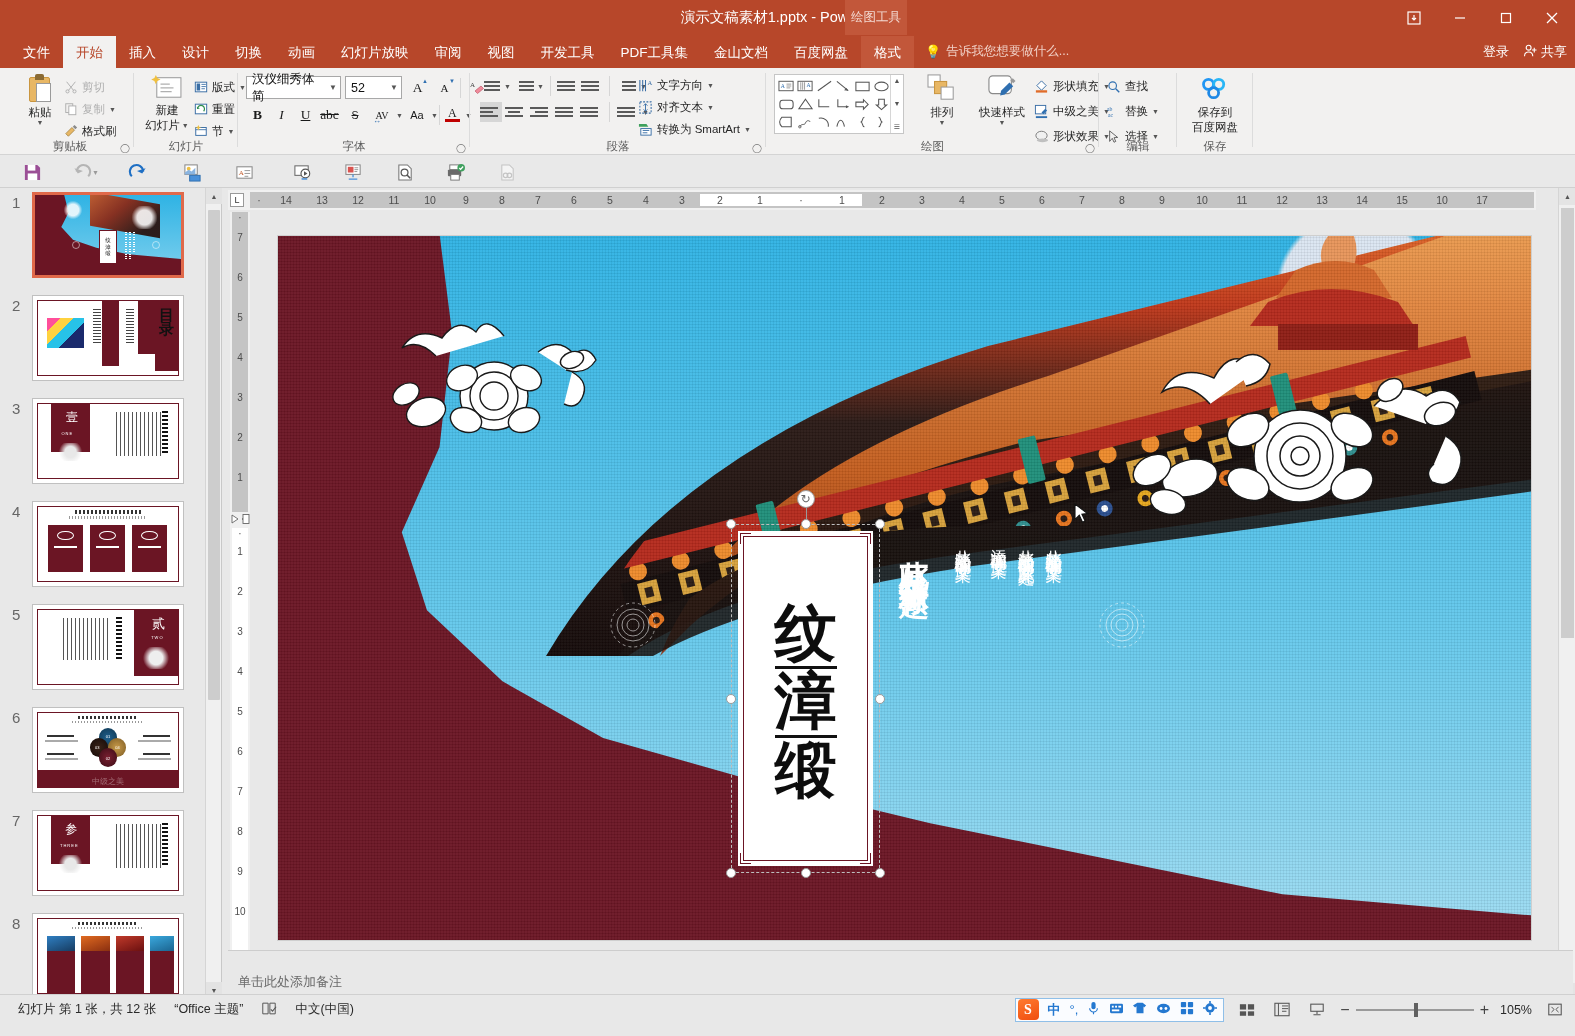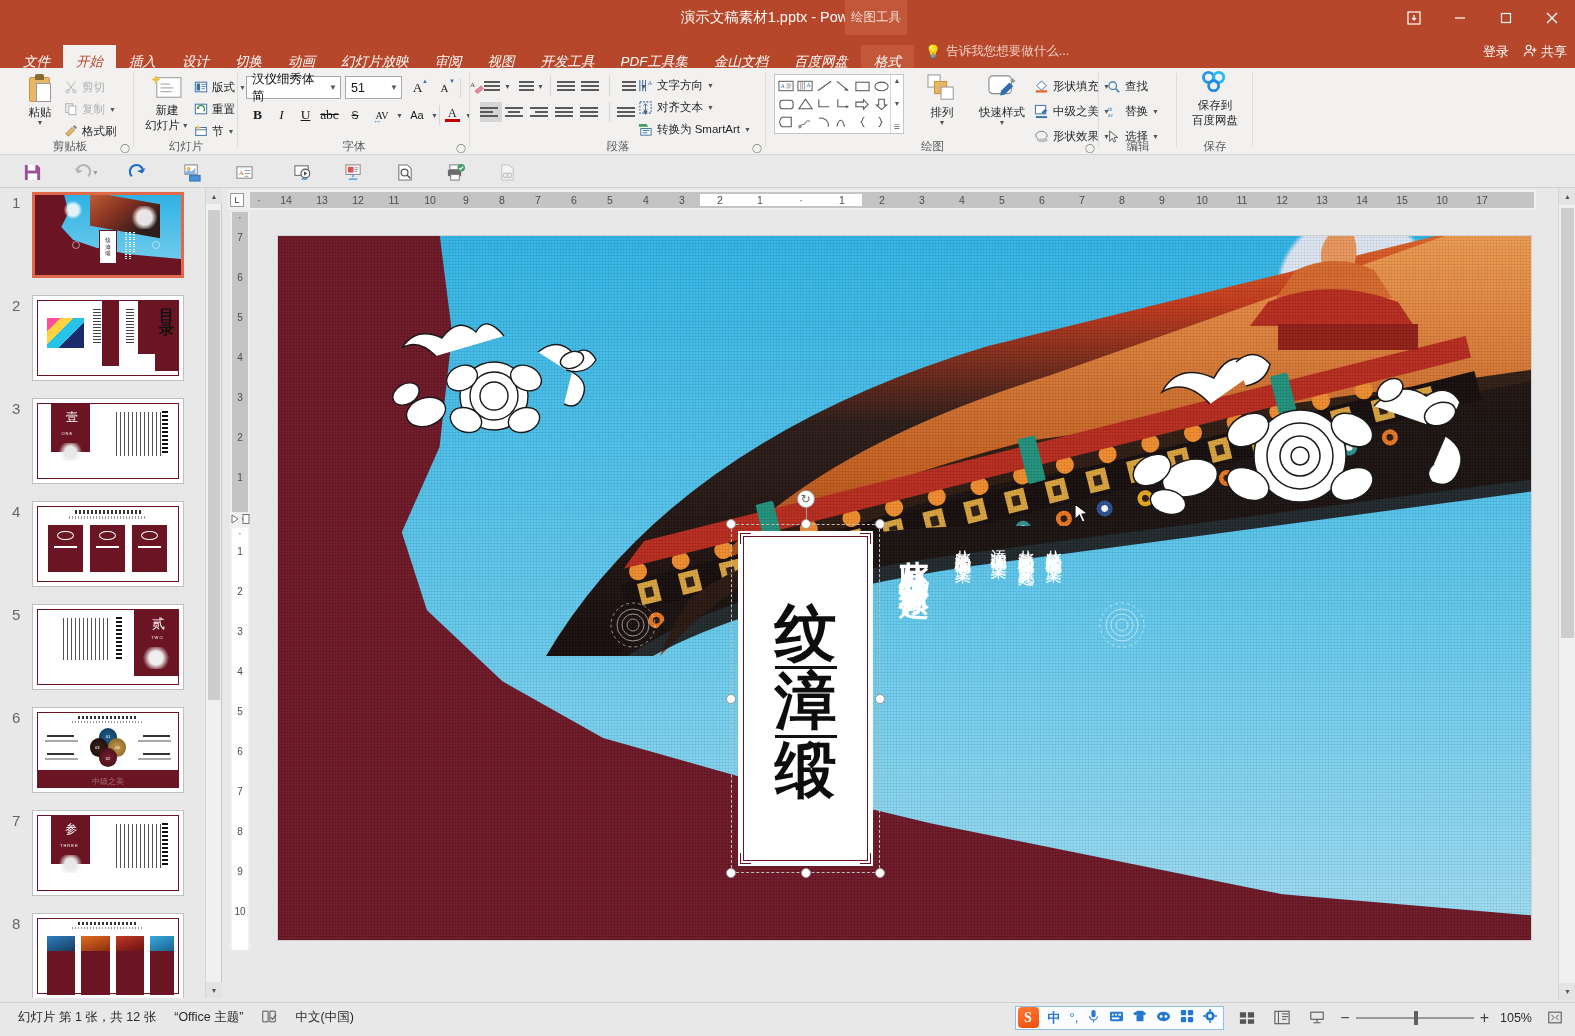--- a/index.html
+++ b/index.html
@@ -32,21 +32,21 @@
     width:46px; height:35px; display:flex; align-items:center; justify-content:center;
     color:#fff; font-size:15px;
   }
   .win-btn svg { display:block; }
 
   
   .tabstrip {
     position:absolute; left:0; top:35px; width:1575px; height:33px;
     background:#b7472a;
   }
-  .tabs { position:absolute; left:10px; top:10px; display:flex; height:33px;font-style:italic; }
+  .tabs { position:absolute; left:10px; top:1px; display:flex; height:33px; }
   .tab {
     padding:0 13px; height:33px; line-height:33px; font-size:13.5px;
     color:#ffffff; white-space:nowrap; cursor:default;
   }
   .tab.active { background:#f2f1f0; color:#b7472a; }
   .tab.ctx { background:#c2573a; color:#ffffff; }
   .tellme {
     position:absolute; left:925px; top:0; height:33px; line-height:33px;
     color:#f0cfc5; font-size:12.5px; display:flex; align-items:center; gap:5px;
   }
@@ -247,21 +247,21 @@
   }
   .notes .ph { position:absolute; left:10px; top:22px; font-size:13px; color:#6a6a6a;}
 
   
   .vscroll { position:absolute; right:0px; top:188px; width:17px; height:812px; background:#f0f0f0; border-left:1px solid #d5d5d5;}
   .vscroll .sbtn { width:17px; height:17px; display:flex; align-items:center; justify-content:center; font-size:7px; color:#555; background:#e4e4e4;}
   .vscroll .bar { position:absolute; left:2px; top:20px; width:13px; height:430px; background:#cdcdcd;}
 
   
   .status {
-    position:absolute; left:0; bottom:4px; width:1575px; height:30px;
+    position:absolute; left:0; bottom:12px; width:1575px; height:30px;
     background:#e8e8e8; border-top:1px solid #d0d0d0;
     display:flex; align-items:center; font-size:12.5px; color:#2a2a2a;
   }
   .status .left { display:flex; align-items:center; gap:18px; padding-left:18px;}
   .status .right { margin-left:auto; display:flex; align-items:center; gap:11px; padding-right:8px;}
   .ime {
     display:flex; align-items:center; gap:9px; border:1px solid #8fbfe8; padding:1px 6px 1px 2px;
     background:#fafcff; height:24px;
   }
   .ime .sg { width:21px; height:21px; background:linear-gradient(160deg,#ff7a2f,#f04e10);
@@ -448,21 +448,21 @@
       <div class="gsep"></div>
     </div>
 
     <div class="rgroup" style="left:238px; width:232px;">
       <div style="position:absolute; left:8px; top:8px; display:flex; align-items:center; gap:4px;">
         <div class="fontname">
           <span>汉仪细秀体简</span>
           <span class="ddarrow">▼</span>
         </div>
         <div class="fontsize">
-          <span>51</span>
+          <span>52</span>
           <span class="ddarrow">▼</span>
         </div>
         <div class="fbtn" style="position:relative;">
           <span style="font-family:'Liberation Serif',serif;">A</span>
           <span style="position:absolute; right:1px; top:1px; font-size:6px; color:#2f6fb0;">▲</span>
         </div>
         <div class="fbtn" style="position:relative;">
           <span style="font-size:11px; font-family:'Liberation Serif',serif;">A</span>
           <span style="position:absolute; right:1px; top:1px; font-size:6px; color:#2f6fb0;">▼</span>
         </div>
@@ -768,21 +768,21 @@
             </span>
           <span>选择</span>
           <span class="caret">▼</span>
         </div>
       </div>
       <div class="glabel">编辑</div>
       <div class="gsep"></div>
     </div>
 
     <div class="rgroup" style="left:1177px; width:76px;">
-      <div class="bigbtn" style="left:10px; top:1px; width:56px;">
+      <div class="bigbtn" style="left:10px; top:8px; width:56px;">
         <span>
           <svg width="30" height="26" viewBox="0 0 32 28">
             <circle cx="9" cy="9" r="5.4" fill="none" stroke="#2196f3" stroke-width="3"></circle>
             <circle cx="20" cy="9" r="5.4" fill="none" stroke="#29b6f6" stroke-width="3"></circle>
             <circle cx="14.5" cy="18" r="5.4" fill="none" stroke="#1e88e5" stroke-width="3"></circle>
           </svg>
         </span>
         <span class="lbl">保存到</span>
         <span class="lbl">百度网盘</span>
       </div>
@@ -1370,20 +1370,23 @@
         </svg>
     </div>
   </div>
 
   <div class="vscroll">
     <div class="sbtn">▲</div>
     <div class="bar"></div>
     <div class="sbtn" style="position:absolute; bottom:0;">▼</div>
   </div>
 
+  <div class="notes">
+    <div class="ph">单击此处添加备注</div>
+  </div>
 
   <div class="status">
     <div class="left">
       <span>幻灯片 第 1 张，共 12 张</span>
       <span>“Office 主题”</span>
       <span>
         <svg width="16" height="15" viewBox="0 0 18 16">
             <path d="M2 2h6v12H2z" fill="none" stroke="#555" stroke-width="1.1"></path>
             <path d="M10 2h6v12h-6z" fill="none" stroke="#555" stroke-width="1.1"></path>
             <path d="M11 9l2 2 4-5" stroke="#555" stroke-width="1.2" fill="none"></path>

